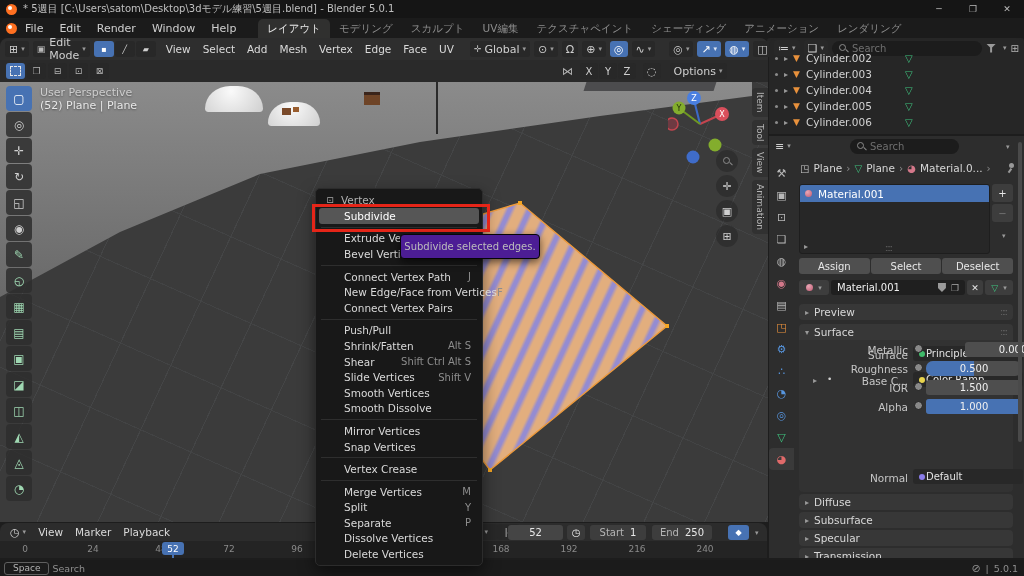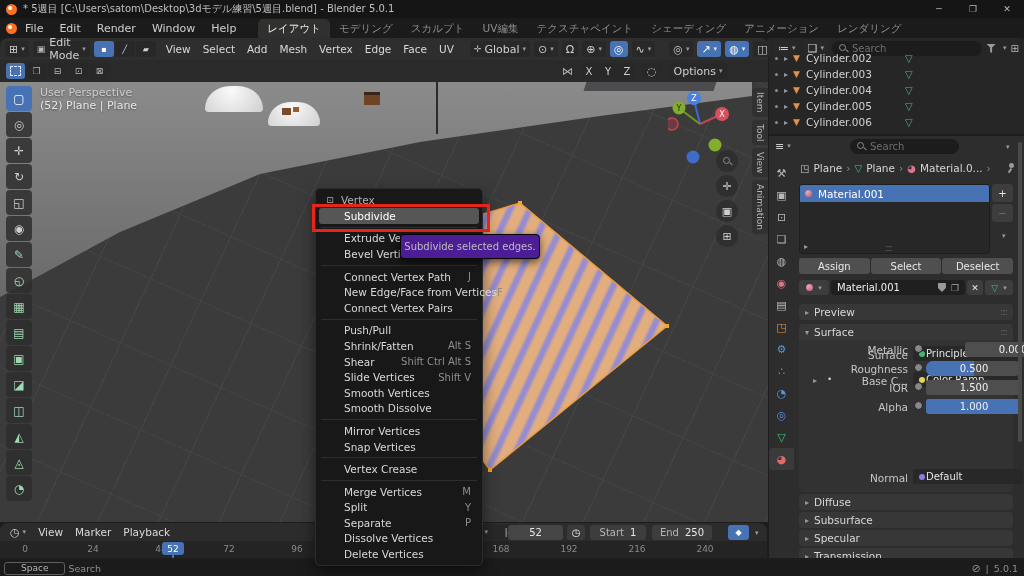--- a/index.html
+++ b/index.html
@@ -71,21 +71,21 @@
   .slider .fillbar{position:absolute;left:0;top:0;bottom:0;background:#4772b3;}
   .slider .val{position:absolute;inset:0;display:flex;align-items:center;justify-content:center;color:#f0f0f0;font-size:10px;}
   .socket{position:absolute;left:115px;width:7px;height:7px;border-radius:50%;background:#888;border:1.5px solid #1f1f1f;}
   .cdot{width:7px;height:7px;border-radius:50%;flex:0 0 auto;}
   
   .tl{left:0;top:523px;width:767px;height:35px;background:#2c2c2c;border-radius:8px 8px 0 0;}
   .ruler{position:absolute;left:0;top:18px;width:767px;height:17px;background:#242424;}
   .tick{position:absolute;top:3px;transform:translateX(-50%);color:#8a8a8a;font-size:9px;}
   .fieldbox{height:15px;background:#454545;border-radius:3px;display:flex;align-items:center;justify-content:center;color:#e8e8e8;font-size:10px;}
   .statusbar{left:0;top:560px;width:1024px;height:16px;background:#1b1b1b;color:#8f8f8f;font-size:9.5px;}
-  .keycap{border:1px solid #5f5f5f;border-radius:3px;padding:0 16px;height:11px;display:flex;align-items:center;color:#b5b5b5;font-size:9px;}
+  .keycap{border:1px solid #5f5f5f;border-radius:3px;padding:0 8px;height:11px;display:flex;align-items:center;color:#b5b5b5;font-size:9px;}
   
   .mag{position:relative;width:9px;height:9px;flex:0 0 auto;}
   .mag::before{content:'';position:absolute;left:0;top:0;width:5px;height:5px;border:1.4px solid #8a8a8a;border-radius:50%;}
   .mag::after{content:'';position:absolute;left:6px;top:6px;width:3.5px;height:1.4px;background:#8a8a8a;transform:rotate(45deg);}
   .shieldi{width:8px;height:9px;background:#9a9a9a;clip-path:polygon(0 0,100% 0,100% 55%,50% 100%,0 55%);}
   .pini{position:relative;width:10px;height:11px;}
   .pini::before{content:'';position:absolute;left:3px;top:0;width:5px;height:5px;border-radius:50%;background:#999;}
   .pini::after{content:'';position:absolute;left:3px;top:5px;width:1.5px;height:5px;background:#999;transform:rotate(35deg);}
   .funneli{width:10px;height:9px;background:#9a9a9a;clip-path:polygon(0 0,100% 0,60% 45%,60% 100%,40% 100%,40% 45%);}
   .dotm{width:3px;height:3px;border-radius:50%;background:#8a8a8a;}

